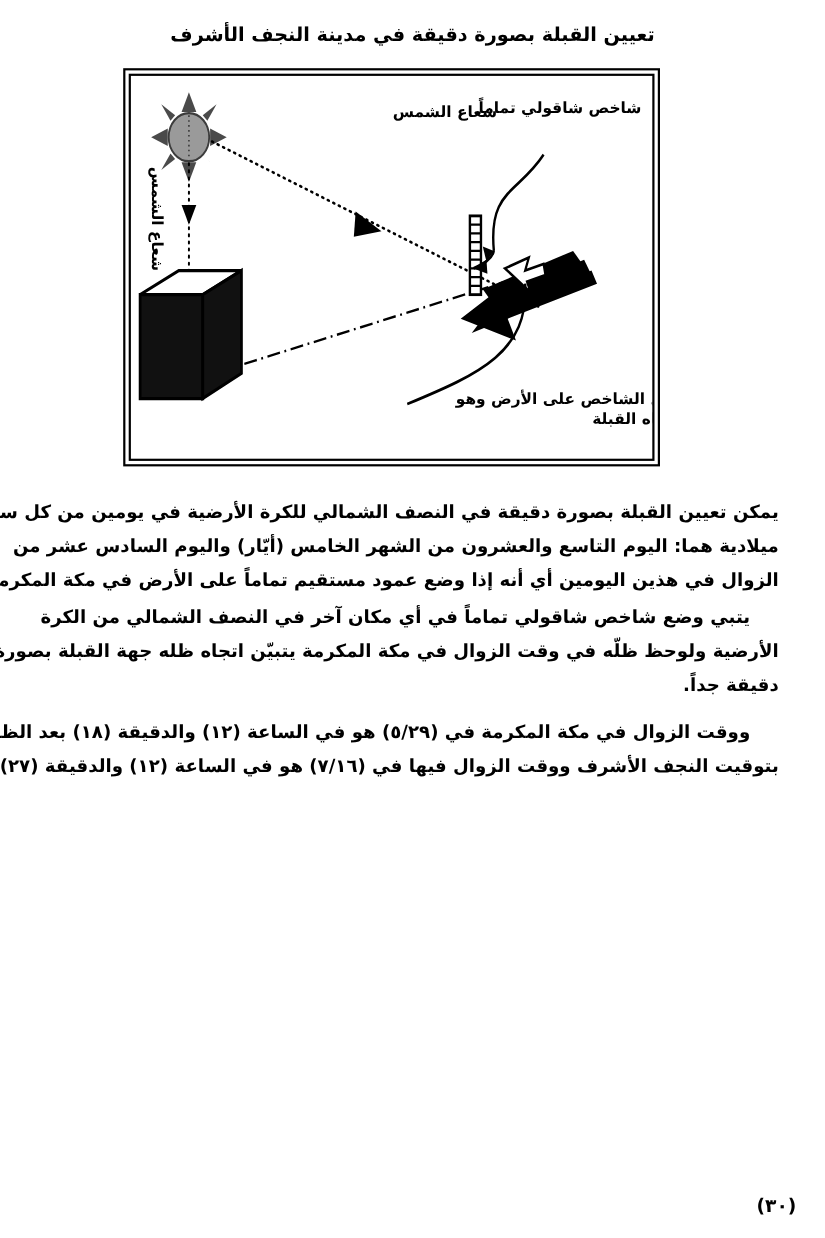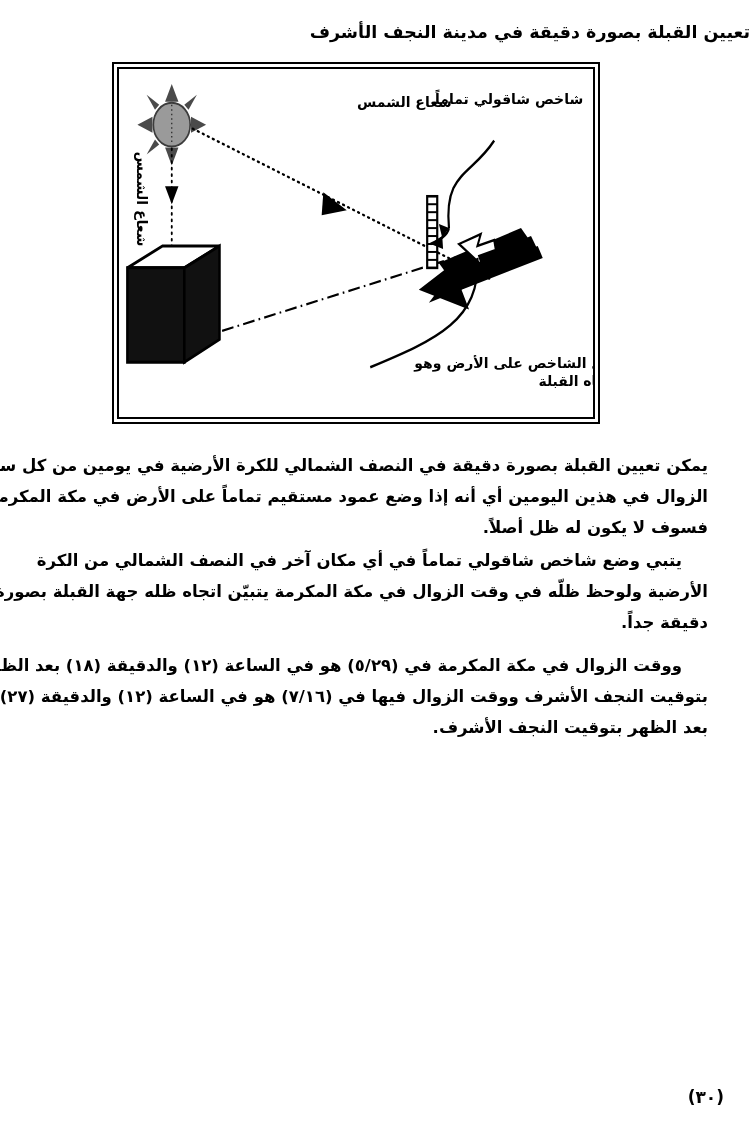--- a/index.html
+++ b/index.html
@@ -15,21 +15,21 @@
     color: #000000;
     overflow: hidden;
   }
 
   
   #page-title {
     position: absolute;
     top: 22px;
     left: 0;
     width: 750px;
-    text-align: right;
+    text-align: center;
     direction: rtl;
     font-family: "DejaVu Sans", sans-serif;
     font-weight: bold;
     font-size: 17.5px;
     letter-spacing: -0.2px;
     white-space: nowrap;
   }
 
   
   #figure-box {
@@ -205,31 +205,30 @@
     <div class="fig-label" id="label-shadow">ظل الشاخص على الأرض وهو اتجاه القبلة</div>
 
     <div class="fig-label" id="label-sunray-v">شعاع الشمس</div>
   </div>
 </div>
 
 <div id="body-text">
 
   <div class="para">
     <span class="ln">يمكن تعيين القبلة بصورة دقيقة في النصف الشمالي للكرة الأرضية في يومين من كل سنة</span>
+    <span class="ln">ميلادية هما: اليوم التاسع والعشرون من الشهر الخامس (أيّار) واليوم السادس عشر من</span>
     <span class="ln">الزوال في هذين اليومين أي أنه إذا وضع عمود مستقيم تماماً على الأرض في مكة المكرمة</span>
-    <span class="ln">فسوف لا يكون له ظل أصلاً.</span>
   </div>
 
   <div class="para">
     <span class="ln" style="text-indent:26px">يتبي وضع شاخص شاقولي تماماً في أي مكان آخر في النصف الشمالي من الكرة</span>
     <span class="ln">الأرضية ولوحظ ظلّه في وقت الزوال في مكة المكرمة يتبيّن اتجاه ظله جهة القبلة بصورة</span>
     <span class="ln">دقيقة جداً.</span>
   </div>
 
   <div class="para" style="margin-top:12px">
     <span class="ln" style="text-indent:26px">ووقت الزوال في مكة المكرمة في (٥/٢٩) هو في الساعة (١٢) والدقيقة (١٨) بعد الظهر</span>
     <span class="ln">بتوقيت النجف الأشرف ووقت الزوال فيها في (٧/١٦) هو في الساعة (١٢) والدقيقة (٢٧)</span>
-    <span class="ln">بعد الظهر بتوقيت النجف الأشرف.</span>
   </div>
 
 </div>
 
 <div id="page-number-inner">(٣٠)</div>
 
 </body></html>

